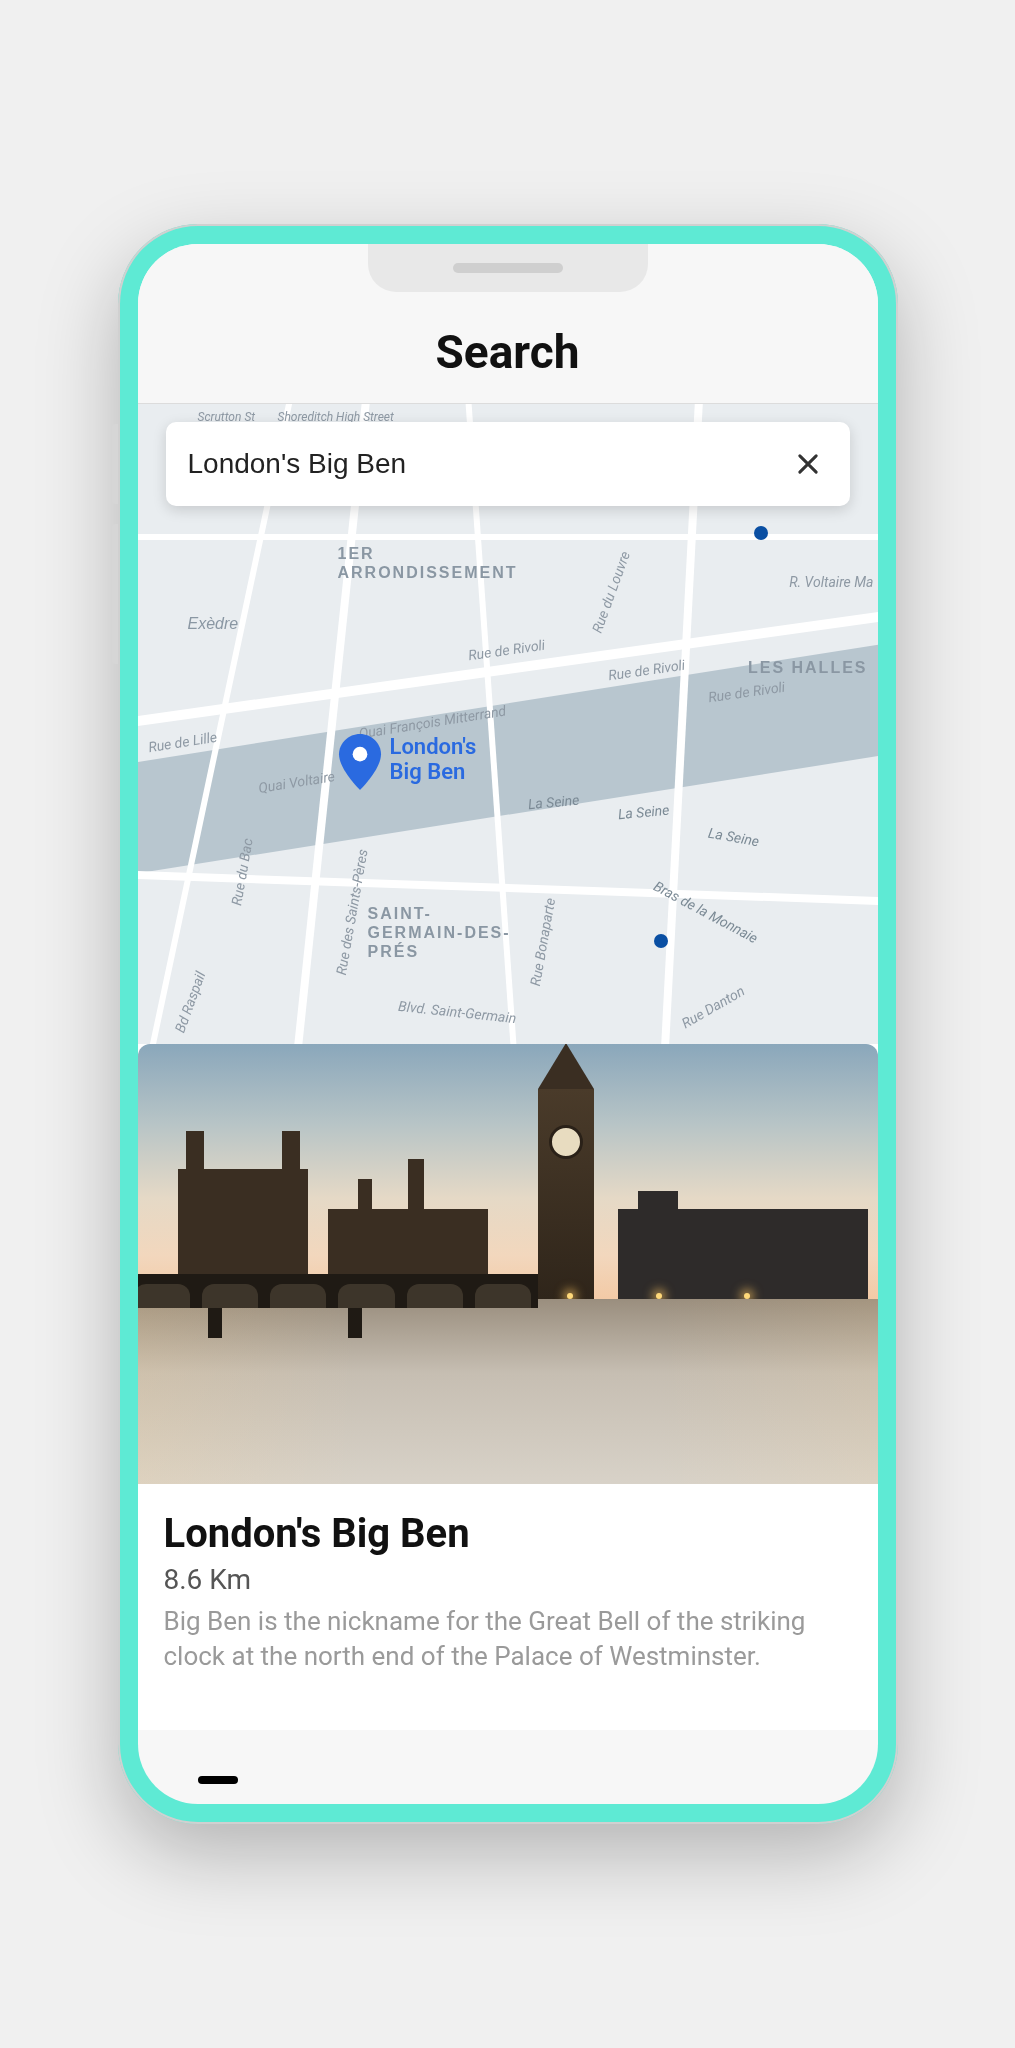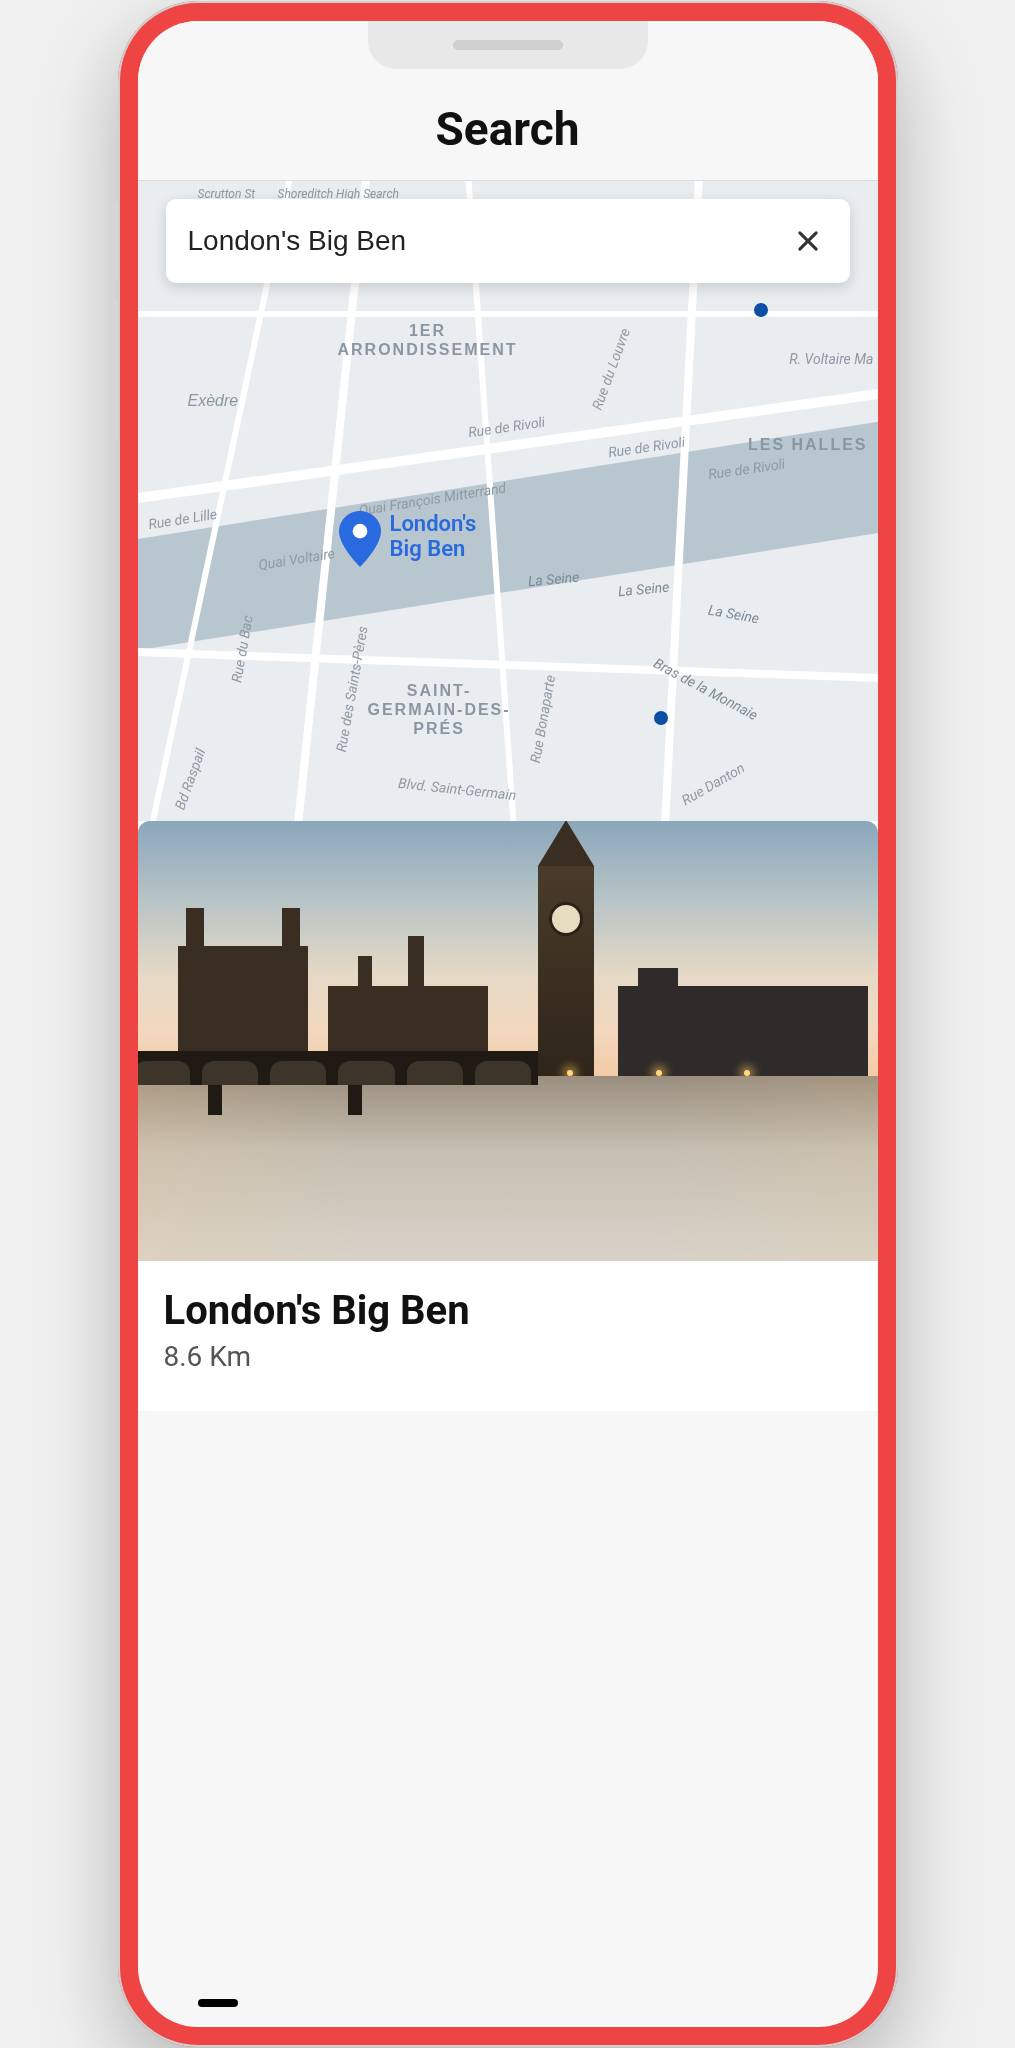--- a/index.html
+++ b/index.html
@@ -10,22 +10,22 @@
     display: flex;
     align-items: center;
     justify-content: center;
     min-height: 100vh;
     padding: 40px;
   }
 
   
   .device {
     width: 780px;
-    height: 2046px;
-    background: #ef4444;
+    height: 1600px;
+    background: #5eead4;
     border-radius: 80px;
     padding: 20px;
     box-shadow: 0 30px 80px rgba(0,0,0,0.25), inset 0 0 0 2px #d0d0d0;
     position: relative;
   }
   .device::before { 
     content:"";
     position:absolute; left:-6px; top:200px; width:6px; height:80px;
     background:#d6d6d6; border-radius:4px 0 0 4px;
   }
@@ -94,21 +94,21 @@
   .road.h1 { left:-40px; right:-40px; top:260px; height:10px; transform:rotate(-8deg); }
   .road.h2 { left:-40px; right:-40px; top:480px; height:8px; transform:rotate(2deg); }
   .road.h3 { left:-40px; right:-40px; top:130px; height:6px; }
   .road.v1 { top:-40px; bottom:-40px; left:190px; width:8px; transform:rotate(6deg); }
   .road.v2 { top:-40px; bottom:-40px; left:350px; width:6px; transform:rotate(-4deg); }
   .road.v3 { top:-40px; bottom:-40px; left:540px; width:8px; transform:rotate(3deg); }
   .road.v4 { top:-40px; bottom:-40px; left:80px; width:6px; transform:rotate(12deg); }
 
   .district {
     position:absolute; font-size:16px; letter-spacing:2px; font-weight:600;
-    color:#8a97a3; text-align:center; line-height:1.2; z-index:3;
+    color:#8a97a3; text-align:left; line-height:1.2; z-index:3;
     font-family: Arial, sans-serif;
   }
 
   .streetlabel {
     position:absolute; font-size:14px; color:#8e99a4; font-style:italic;
     z-index:3; white-space:nowrap;
   }
 
   .dot {
     position:absolute; width:14px; height:14px; border-radius:50%;
@@ -292,21 +292,21 @@
       <div class="streetlabel" style="left:510px; top:500px; transform:rotate(28deg); color:#7b8a95;">Bras de la Monnaie</div>
       <div class="streetlabel" style="left:70px; top:460px; transform:rotate(-80deg);">Rue du Bac</div>
       <div class="streetlabel" style="left:150px; top:500px; transform:rotate(-80deg);">Rue des Saints-Pères</div>
       <div class="streetlabel" style="left:360px; top:530px; transform:rotate(-80deg);">Rue Bonaparte</div>
       <div class="streetlabel" style="left:540px; top:595px; transform:rotate(-30deg);">Rue Danton</div>
       <div class="streetlabel" style="left:20px; top:590px; transform:rotate(-70deg);">Bd Raspail</div>
       <div class="streetlabel" style="left:260px; top:600px; transform:rotate(6deg);">Blvd. Saint-Germain</div>
       <div class="streetlabel" style="left:200px; top:650px;">Rue du Four</div>
       <div class="streetlabel" style="left:10px; top:330px; transform:rotate(-9deg);">Rue de Lille</div>
       <div class="streetlabel" style="left:60px; top:6px; font-size:12px;">Scrutton St</div>
-      <div class="streetlabel" style="left:140px; top:6px; font-size:12px;">Shoreditch High Search</div>
+      <div class="streetlabel" style="left:140px; top:6px; font-size:12px;">Shoreditch High Street</div>
 
       <div class="dot" style="right:110px; top:122px;"></div>
       <div class="dot" style="left:516px; top:530px;"></div>
 
       <div class="pin-wrap">
         <svg class="pin-svg" viewBox="0 0 24 32">
           <path fill="#2a6ae0" d="M12 0C5.4 0 0 5.2 0 11.6 0 20.3 12 32 12 32s12-11.7 12-20.4C24 5.2 18.6 0 12 0z"></path>
           <circle cx="12" cy="11.5" r="4.2" fill="#fff"></circle>
         </svg>
         <div class="pin-label">
@@ -355,18 +355,19 @@
             <div class="lt" style="left:48%"></div>
           <div class="lt" style="left:58%"></div>
             <div class="lt" style="left:70%"></div>
           <div class="lt" style="left:82%"></div>
         </div>
         <div class="water"></div>
       </div>
       <div class="card-body">
         <div class="place-title">London's Big Ben</div>
         <div class="place-distance">8.6 Km</div>
+        <div class="place-desc">Big Ben is the nickname for the Great Bell of the striking clock at the north end of the Palace of Westminster.</div>
       </div>
     </div>
 
     <div class="home-indicator"></div>
   </div>
 </div>
 
 </body></html>

